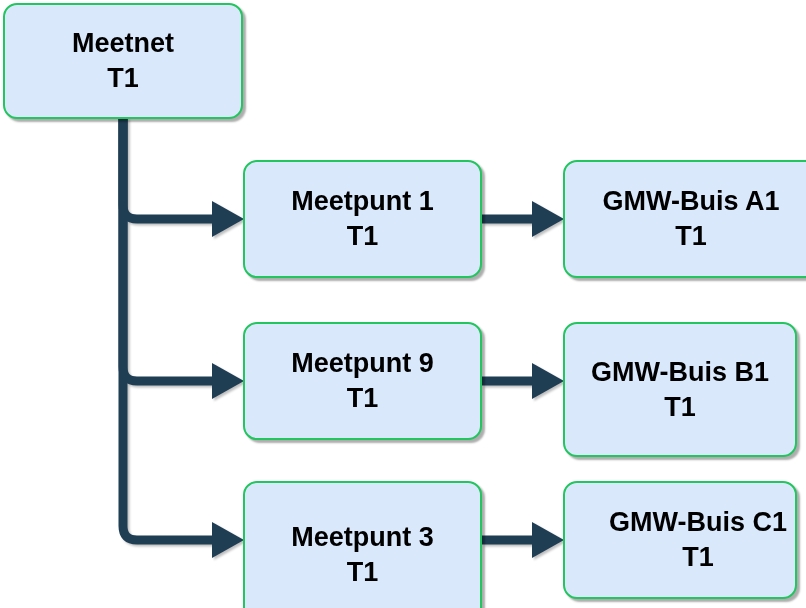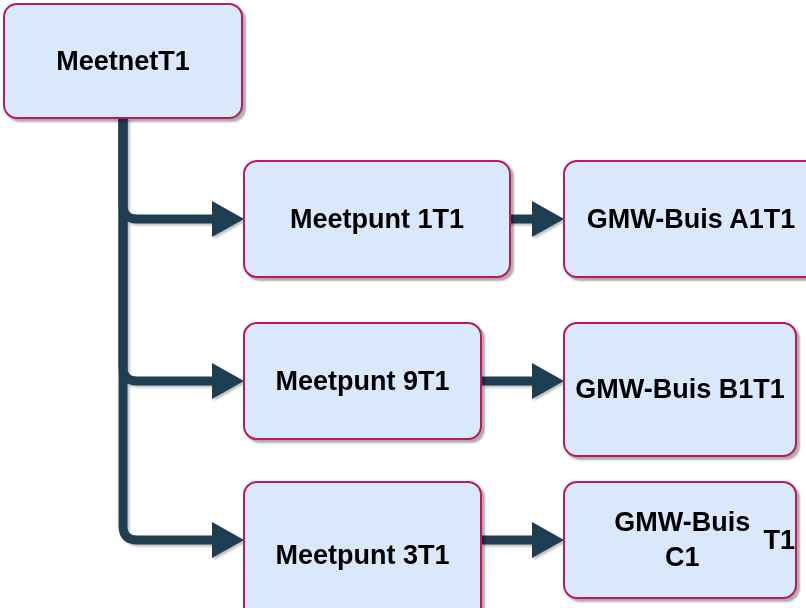--- a/index.html
+++ b/index.html
@@ -15,35 +15,35 @@
     position: absolute;
     left: 0; top: 0;
     z-index: 0;
     filter: drop-shadow(2px 2px 1px rgba(0,0,0,0.25));
   }
   .node {
     position: absolute;
     z-index: 1;
     box-sizing: border-box;
     background: #dae8fc;
-    border: 2px solid #be185d;
+    border: 2px solid #22c55e;
     border-radius: 14px;
     box-shadow: 3px 3px 2px rgba(0,0,0,0.32);
     display: flex;
-    flex-direction: row;
+    flex-direction: column;
     align-items: center;
     justify-content: center;
     text-align: center;
     font-weight: bold;
     font-size: 27px;
     line-height: 35px;
     color: #000000;
   }
   #node-meetnet   { left: 3px;   top: 3px;   width: 240px; height: 116px; }
-  #node-meetpunt1 { left: 243px; top: 160px; width: 268px; height: 118px; }
+  #node-meetpunt1 { left: 243px; top: 160px; width: 239px; height: 118px; }
   #node-meetpunt2 { left: 243px; top: 322px; width: 239px; height: 118px; }
   #node-meetpunt3 { left: 243px; top: 481px; width: 239px; height: 148px; }
   #node-gmw-a1    { left: 563px; top: 160px; width: 256px; height: 118px; }
   #node-gmw-b1    { left: 563px; top: 322px; width: 234px; height: 135px; }
   #node-gmw-c1    { left: 563px; top: 481px; width: 234px; height: 118px; padding-left: 36px; }
 </style>
 </head>
 <body>
 
 <div class="canvas">

